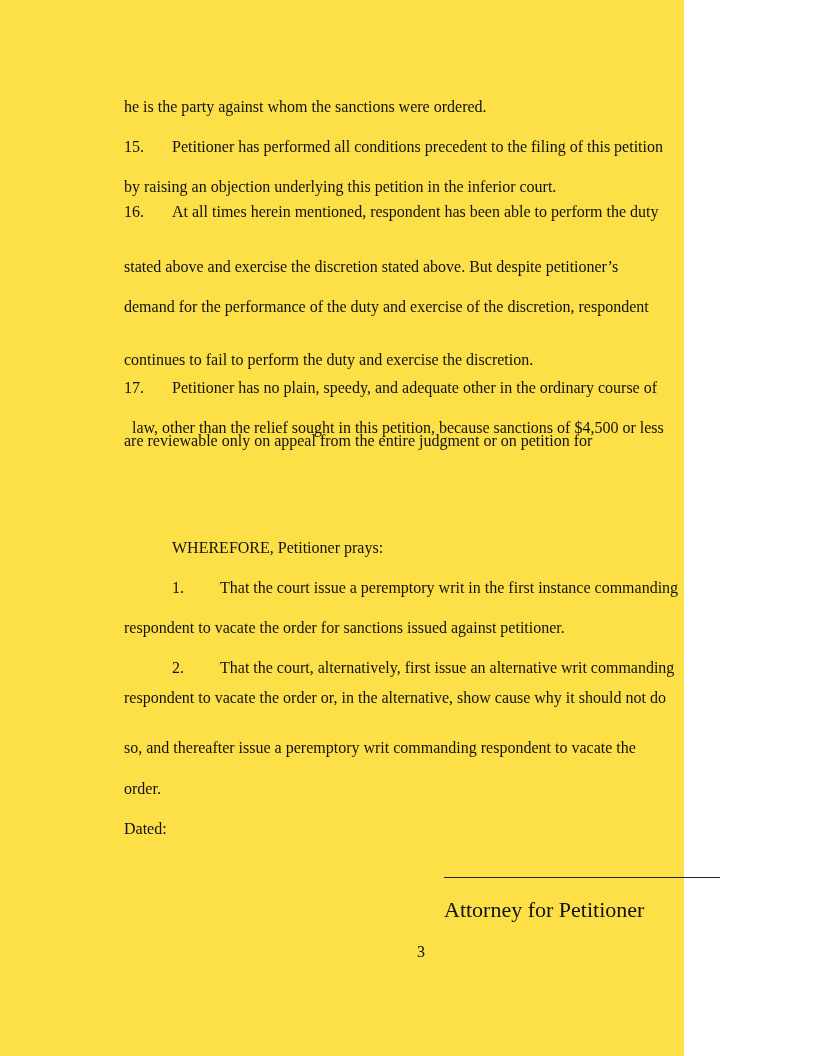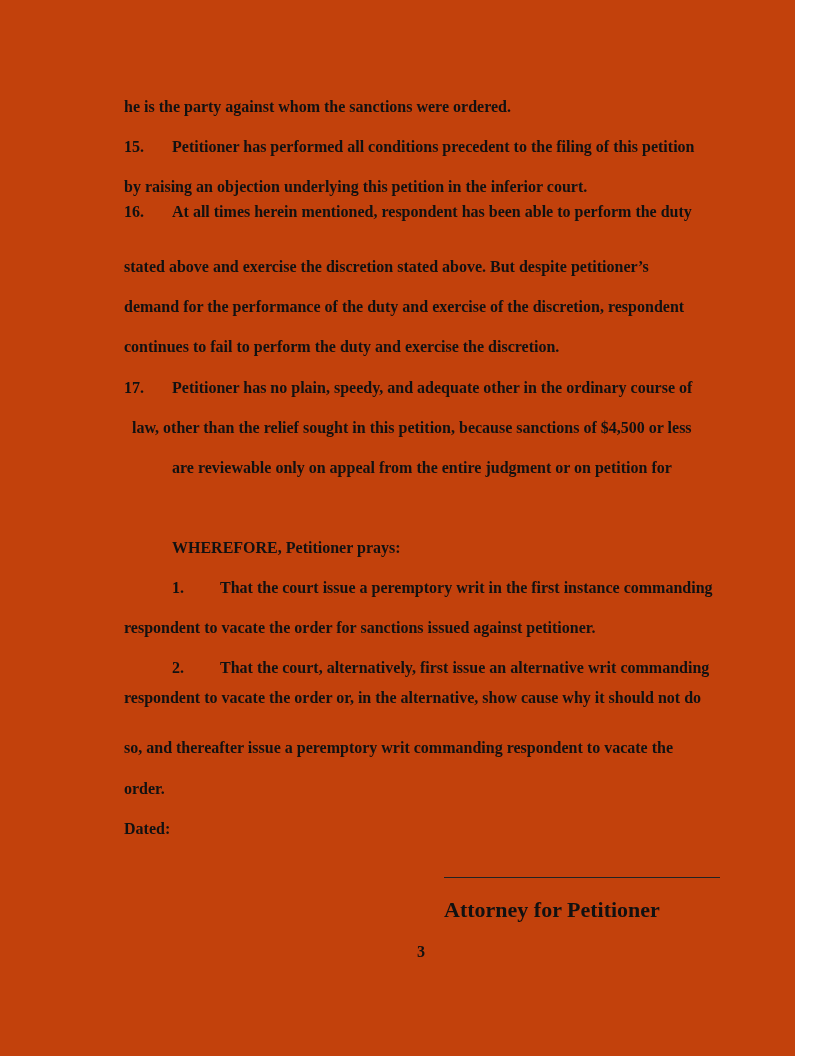--- a/index.html
+++ b/index.html
@@ -11,24 +11,23 @@
       width: 816px;
       height: 1056px;
       position: relative;
       overflow: hidden;
       font-family: "Liberation Serif", "DejaVu Serif", serif;
       color: #111111;
     }
     .page {
       position: absolute;
       left: 0; top: 0;
-      width: 795px;
+      width: 684px;
       height: 1056px;
-      background: #c2410c;
-      font-weight: bold;
+      background: #fde047;
     }
     .line {
       position: absolute;
       left: 124px;
       font-size: 16px;
       line-height: 20px;
       white-space: nowrap;
     }
     .num {
       display: inline-block;
@@ -75,27 +74,27 @@
   <div class="line" style="top:137px;">
     <span class="num">15.</span><span>Petitioner has performed all conditions precedent to the filing of this petition</span>
   </div>
   <div class="line" style="top:177px;">by raising an objection underlying this petition in the inferior court.</div>
 
   <div class="line" style="top:202px;">
     <span class="num">16.</span><span>At all times herein mentioned, respondent has been able to perform the duty</span>
   </div>
   <div class="line" style="top:257px;">stated above and exercise the discretion stated above.  But despite petitioner’s</div>
   <div class="line" style="top:297px;">demand for the performance of the duty and exercise of the discretion, respondent</div>
-  <div class="line" style="top:337px;text-align:right;">continues to fail to perform the duty and exercise the discretion.</div>
+  <div class="line" style="top:350px;text-align:right;">continues to fail to perform the duty and exercise the discretion.</div>
 
   <div class="line" style="top:378px;">
     <span class="num">17.</span><span>Petitioner has no plain, speedy, and adequate other in the ordinary course of</span>
   </div>
   <div class="line" style="top:418px;margin-left:8px;">law, other than the relief sought in this petition, because sanctions of $4,500 or less</div>
-  <div class="line" style="top:458px;margin-left:48px;">are reviewable only on appeal from the entire judgment or on petition for</div>
+  <div class="line" style="top:431px;">are reviewable only on appeal from the entire judgment or on petition for</div>
 
   <div class="line indent" style="top:538px;">WHEREFORE, Petitioner prays:</div>
 
   <div class="line indent" style="top:578px;">
     <span class="num-indent">1.</span><span>That the court issue a peremptory writ in the first instance commanding</span>
   </div>
   <div class="line" style="top:618px;">respondent to vacate the order for sanctions issued against petitioner.</div>
 
   <div class="line indent" style="top:658px;">
     <span class="num-indent">2.</span><span>That the court, alternatively, first issue an alternative writ commanding</span>

